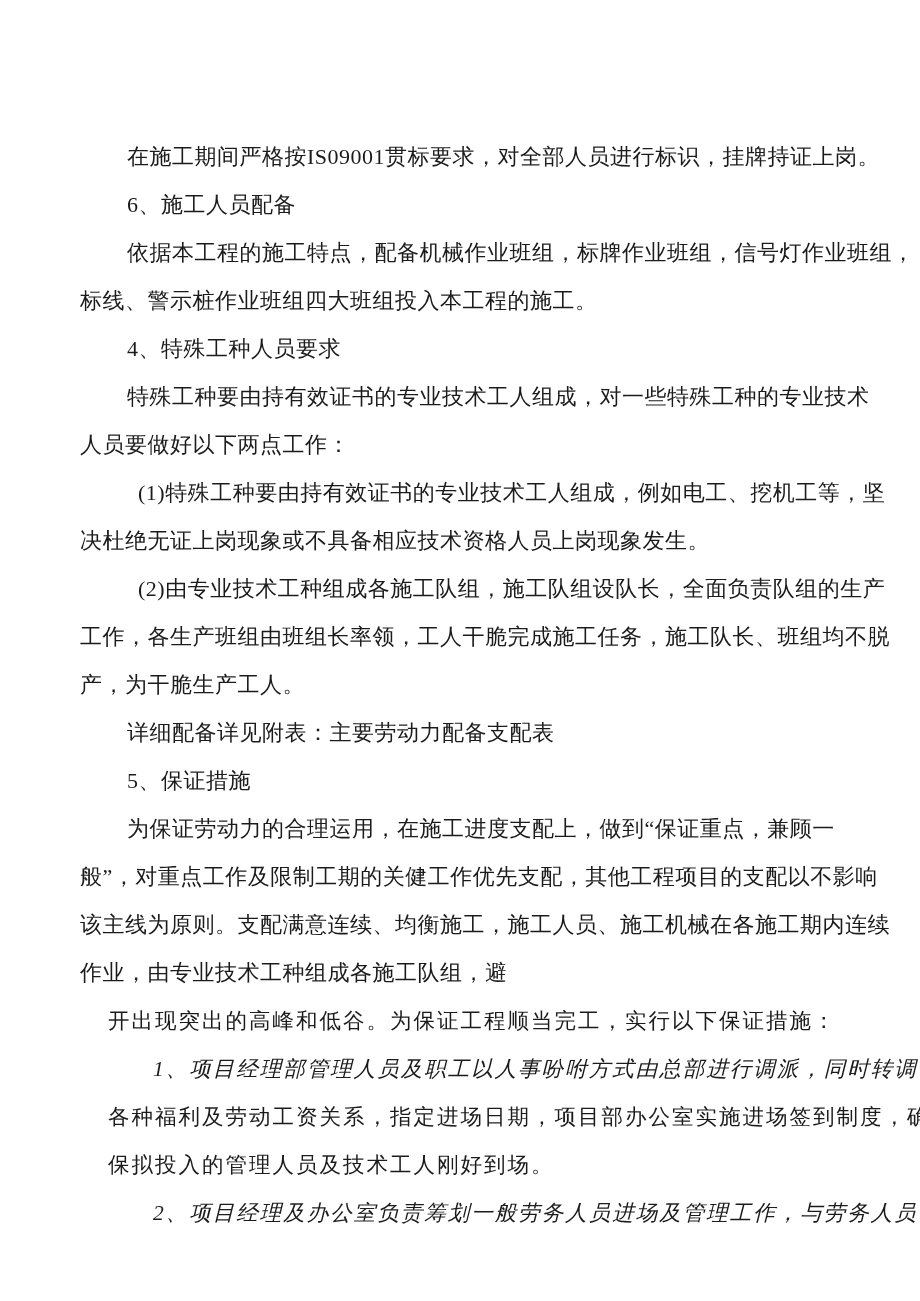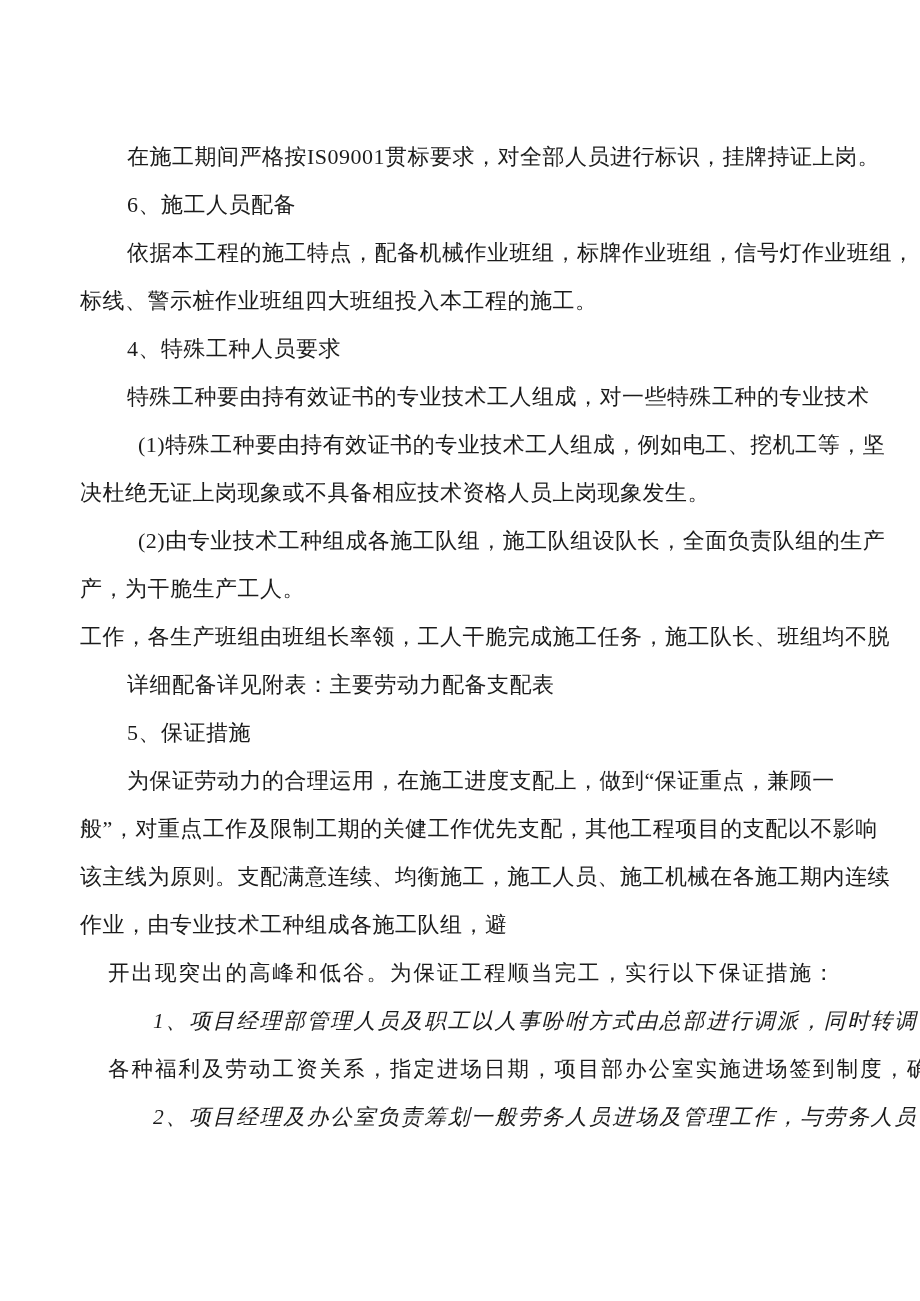--- a/index.html
+++ b/index.html
@@ -37,28 +37,30 @@
 </head>
 <body>
 
 <div class="page">
   <div class="line ind2em">在施工期间严格按IS09001贯标要求，对全部人员进行标识，挂牌持证上岗。</div>
   <div class="line ind2em">6、施工人员配备</div>
   <div class="line ind2em">依据本工程的施工特点，配备机械作业班组，标牌作业班组，信号灯作业班组，</div>
   <div class="line ind0">标线、警示桩作业班组四大班组投入本工程的施工。</div>
   <div class="line ind2em">4、特殊工种人员要求</div>
   <div class="line ind2em">特殊工种要由持有效证书的专业技术工人组成，对一些特殊工种的专业技术</div>
+  <div class="line ind0">人员要做好以下两点工作：</div>
   <div class="line indpar">(1)特殊工种要由持有效证书的专业技术工人组成，例如电工、挖机工等，坚</div>
   <div class="line ind0">决杜绝无证上岗现象或不具备相应技术资格人员上岗现象发生。</div>
   <div class="line indpar">(2)由专业技术工种组成各施工队组，施工队组设队长，全面负责队组的生产</div>
+  <div class="line ind0">工作，各生产班组由班组长率领，工人干脆完成施工任务，施工队长、班组均不脱</div>
   <div class="line ind0">产，为干脆生产工人。</div>
-  <div class="line ind0">工作，各生产班组由班组长率领，工人干脆完成施工任务，施工队长、班组均不脱</div>
   <div class="line ind2em">详细配备详见附表：主要劳动力配备支配表</div>
   <div class="line ind2em">5、保证措施</div>
   <div class="line ind2em">为保证劳动力的合理运用，在施工进度支配上，做到“保证重点，兼顾一</div>
   <div class="line ind0">般”，对重点工作及限制工期的关健工作优先支配，其他工程项目的支配以不影响</div>
   <div class="line ind0">该主线为原则。支配满意连续、均衡施工，施工人员、施工机械在各施工期内连续</div>
   <div class="line ind0">作业，由专业技术工种组成各施工队组，避</div>
   <div class="line indblk spaced">开出现突出的高峰和低谷。为保证工程顺当完工，实行以下保证措施：</div>
   <div class="line indnum spaced">1、项目经理部管理人员及职工以人事吩咐方式由总部进行调派，同时转调</div>
   <div class="line indblk spaced">各种福利及劳动工资关系，指定进场日期，项目部办公室实施进场签到制度，确</div>
+  <div class="line indblk spaced">保拟投入的管理人员及技术工人刚好到场。</div>
   <div class="line indnum spaced">2、项目经理及办公室负责筹划一般劳务人员进场及管理工作，与劳务人员</div>
 </div>
 
 </body></html>

